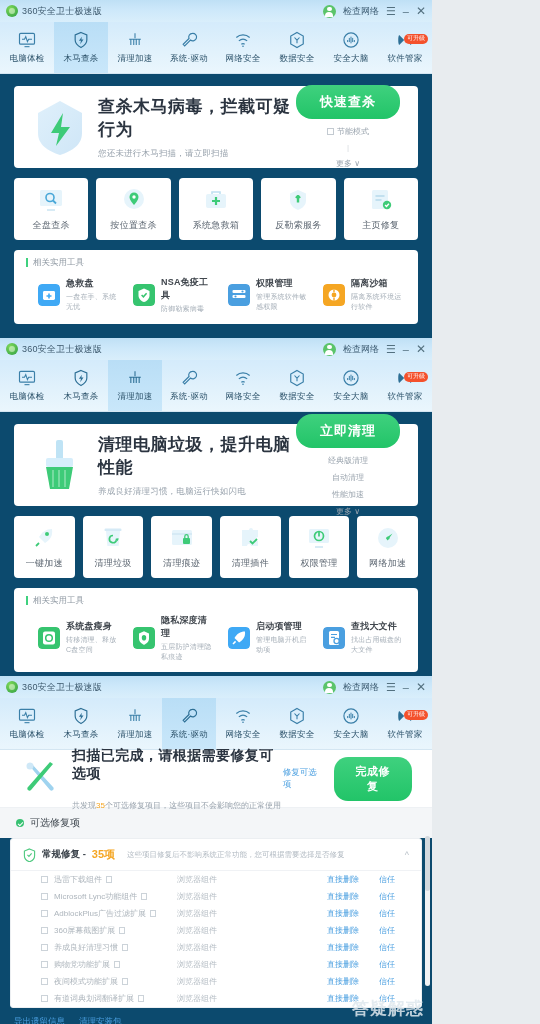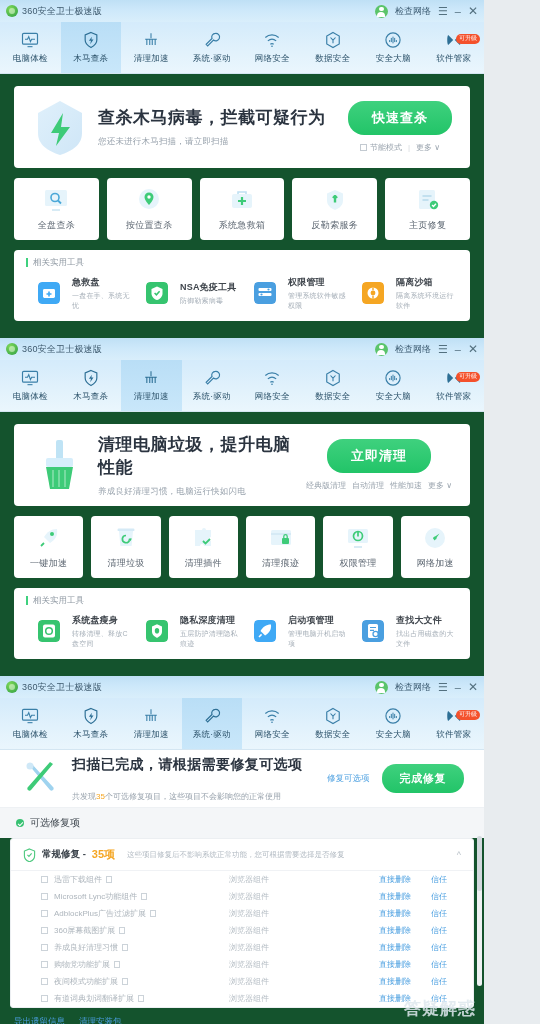--- a/index.html
+++ b/index.html
@@ -2,21 +2,21 @@
 <html><head>
 <meta charset="utf-8">
 <style>
   * { box-sizing: border-box; margin: 0; padding: 0; }
   html, body {
     width: 540px; height: 1024px;
     background: #e8ecef;
     font-family: "Liberation Sans", "DejaVu Sans", sans-serif;
     overflow: hidden;
   }
-  .window { width: 484px; background: #14532d; position: relative; overflow: hidden; }
+  .window { width: 432px; background: #0c4a6e; position: relative; overflow: hidden; }
   .win1 { height: 338px; }
   .win2 { height: 338px; }
   .win3 { height: 348px; }
 
   
   .titlebar {
     height: 22px;
     background: linear-gradient(180deg, #bfe0f5 0%, #cde8fa 45%, #d9eefb 100%);
     display: flex; align-items: center; padding: 0 6px;
     position: relative;
@@ -89,21 +89,21 @@
     font-size: 17px; font-weight: bold; color: #2b3440; letter-spacing: .5px;
   }
   .banner .sub { font-size: 8.5px; color: #9aa4ae; margin-top: 7px; letter-spacing: .2px; }
   .banner .right { display: flex; flex-direction: column; align-items: center; gap: 7px; }
   .cta {
     background: linear-gradient(180deg, #3fd17e 0%, #22c468 100%);
     color: #fff; font-size: 13px; font-weight: bold;
     border: none; border-radius: 16px;
     padding: 8px 24px; letter-spacing: 1px; cursor: default;
   }
-  .banner-links { display: flex; align-items: center; gap: 6px; font-size: 8px; color: #9aa4ae; }
+  .banner-links { display: flex; align-items: center; gap: 6px; font-size: 8px; color: #9aa4ae; flex-direction: column; }
   .banner-links .lk { color: #9aa4ae; cursor: default; }
   .banner-links .sep { color: #d5dade; }
   .chk {
     display: inline-block; width: 7px; height: 7px;
     border: 1px solid #c3cad1; margin-right: 3px; vertical-align: -1px;
   }
 
   .cards { display: flex; gap: 8px; margin-top: 10px; }
   .card {
     flex: 1; background: #fff; border-radius: 4px; height: 62px;
@@ -115,21 +115,21 @@
 
   .tools {
     background: #fff; border-radius: 4px; margin-top: 10px;
     padding: 8px 12px 10px;
   }
   .tools-title {
     font-size: 8.5px; color: #8d97a1; border-left: 2px solid #3fd17e;
     padding-left: 5px; line-height: 1; margin-bottom: 9px;
   }
   .tools-row { display: flex; }
-  .tool { flex: 1; display: flex; align-items: center; gap: 12px; cursor: default; padding-left: 12px; }
+  .tool { flex: 1; display: flex; align-items: center; gap: 6px; cursor: default; padding-left: 12px; }
   .tool .ico { width: 22px; height: 22px; border-radius: 4px; flex: none; }
   .tool .t1 { font-size: 9px; color: #41474e; font-weight: bold; letter-spacing: .2px; }
   .tool .t2 { font-size: 7px; color: #a6afb8; margin-top: 2px; letter-spacing: .2px; }
 
   
   .repair-banner {
     background: #fff; display: flex; align-items: center;
     padding: 10px 20px; height: 58px;
     border-bottom: 1px solid #eef1f4;
   }
@@ -515,33 +515,33 @@
         <svg class="ico" viewBox="0 0 26 26">
             <path d="M6 6h14l-1.4 15H7.4z" fill="#e6f4fb"></path>
             <rect x="4.5" y="3.5" width="17" height="2.6" rx="1.2" fill="#d5eaf6"></rect>
             <path d="M13 10.5a3.6 3.6 0 103.4 4.7" fill="none" stroke="#3ecb78" stroke-width="1.7"></path>
             <path d="M15.8 13.7l1.4 1.4 1-1.8" fill="none" stroke="#3ecb78" stroke-width="1.4"></path>
           </svg>
         <div class="lbl">清理垃圾</div>
       </div>
       <div class="card">
         <svg class="ico" viewBox="0 0 26 26">
-            <path d="M5 5h7a2 2 0 114 0h5v7a2 2 0 100 4v5h-7a2 2 0 10-4 0H5z" fill="#e6f4fb"></path>
-            <path d="M13 16l2.5 2.5L20 14" stroke="#3ecb78" stroke-width="1.8" fill="none"></path>
-          </svg>
-        <div class="lbl">清理插件</div>
-      </div>
-      <div class="card">
-        <svg class="ico" viewBox="0 0 26 26">
             <rect x="3" y="5" width="20" height="15" rx="1.6" fill="#e6f4fb"></rect>
             <path d="M3 9h20" stroke="#cfe6f3" stroke-width="1.4"></path>
             <rect x="14" y="13" width="7" height="6" rx="1" fill="#3ecb78"></rect>
             <path d="M15.8 13v-1.6a1.7 1.7 0 013.4 0V13" fill="none" stroke="#3ecb78" stroke-width="1.3"></path>
           </svg>
         <div class="lbl">清理痕迹</div>
+      </div>
+      <div class="card">
+        <svg class="ico" viewBox="0 0 26 26">
+            <path d="M5 5h7a2 2 0 114 0h5v7a2 2 0 100 4v5h-7a2 2 0 10-4 0H5z" fill="#e6f4fb"></path>
+            <path d="M13 16l2.5 2.5L20 14" stroke="#3ecb78" stroke-width="1.8" fill="none"></path>
+          </svg>
+        <div class="lbl">清理插件</div>
       </div>
       <div class="card">
         <svg class="ico" viewBox="0 0 26 26">
             <rect x="3" y="4" width="20" height="14" rx="1.6" fill="#e6f4fb"></rect>
             <path d="M9 22h8" stroke="#cfe6f3" stroke-width="1.6"></path>
             <circle cx="13" cy="11" r="4.5" fill="none" stroke="#3ecb78" stroke-width="1.7"></circle>
             <path d="M13 6.5v5" stroke="#3ecb78" stroke-width="1.7"></path>
           </svg>
         <div class="lbl">权限管理</div>
       </div>

